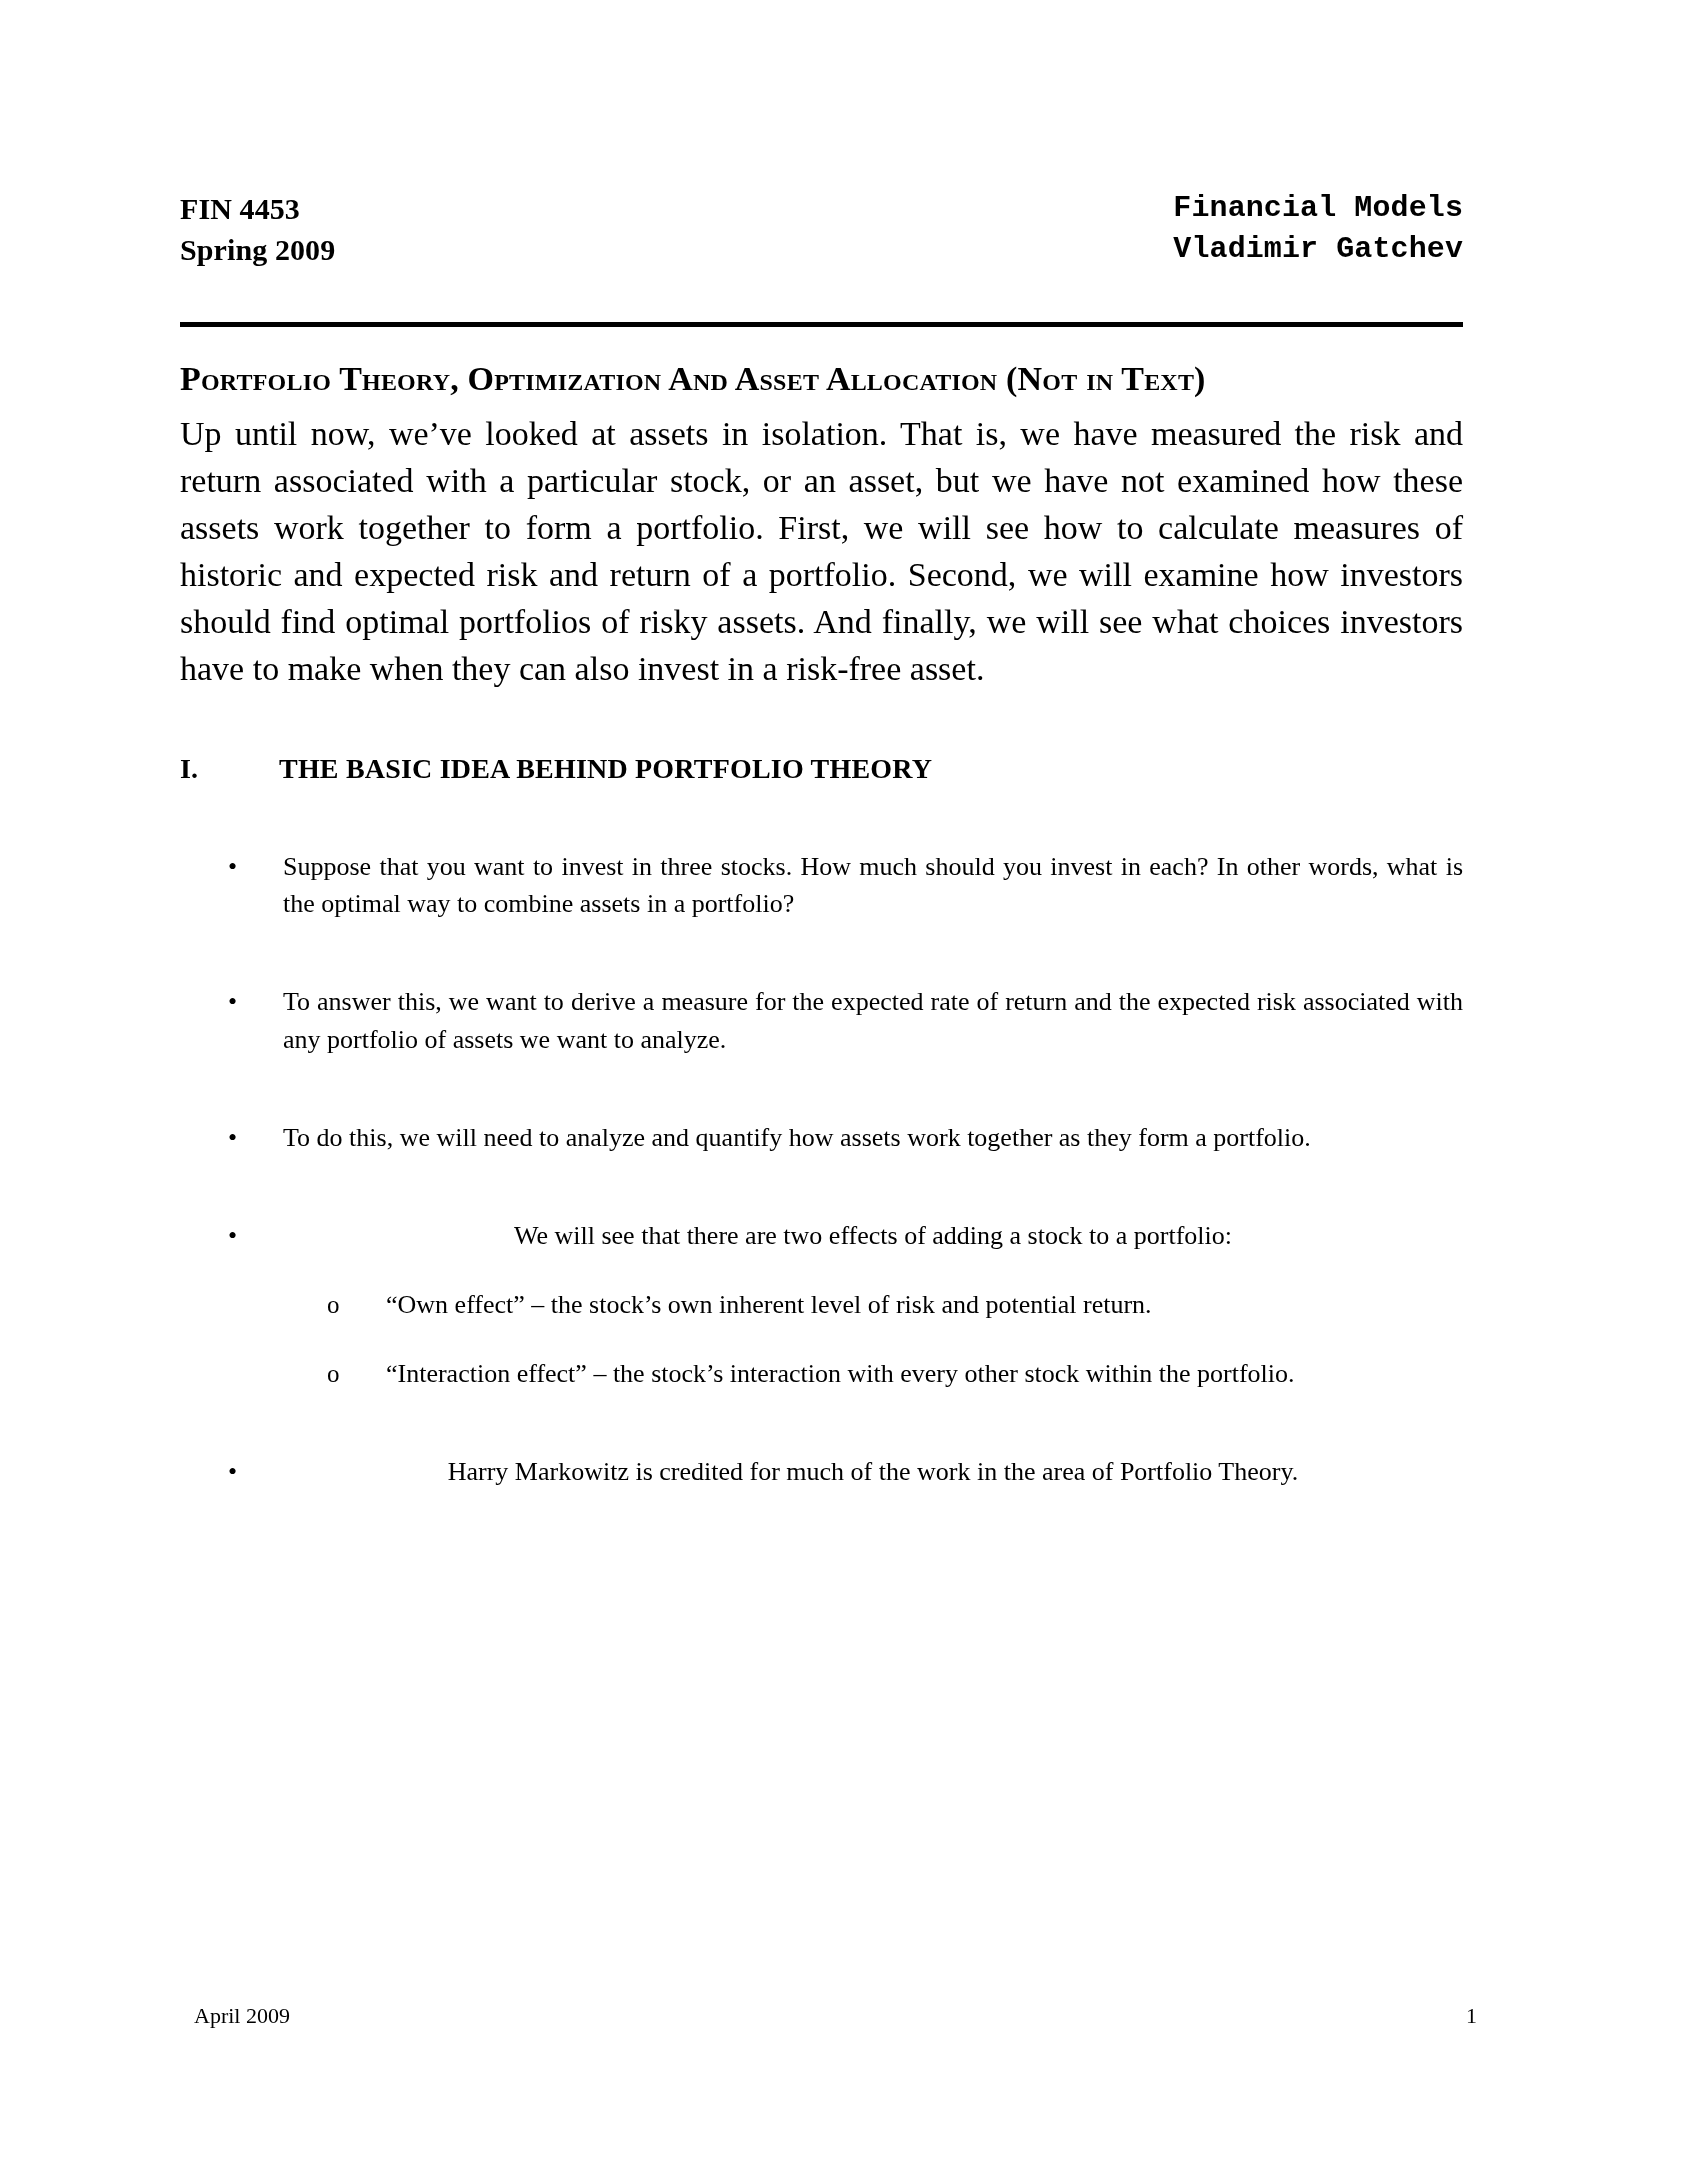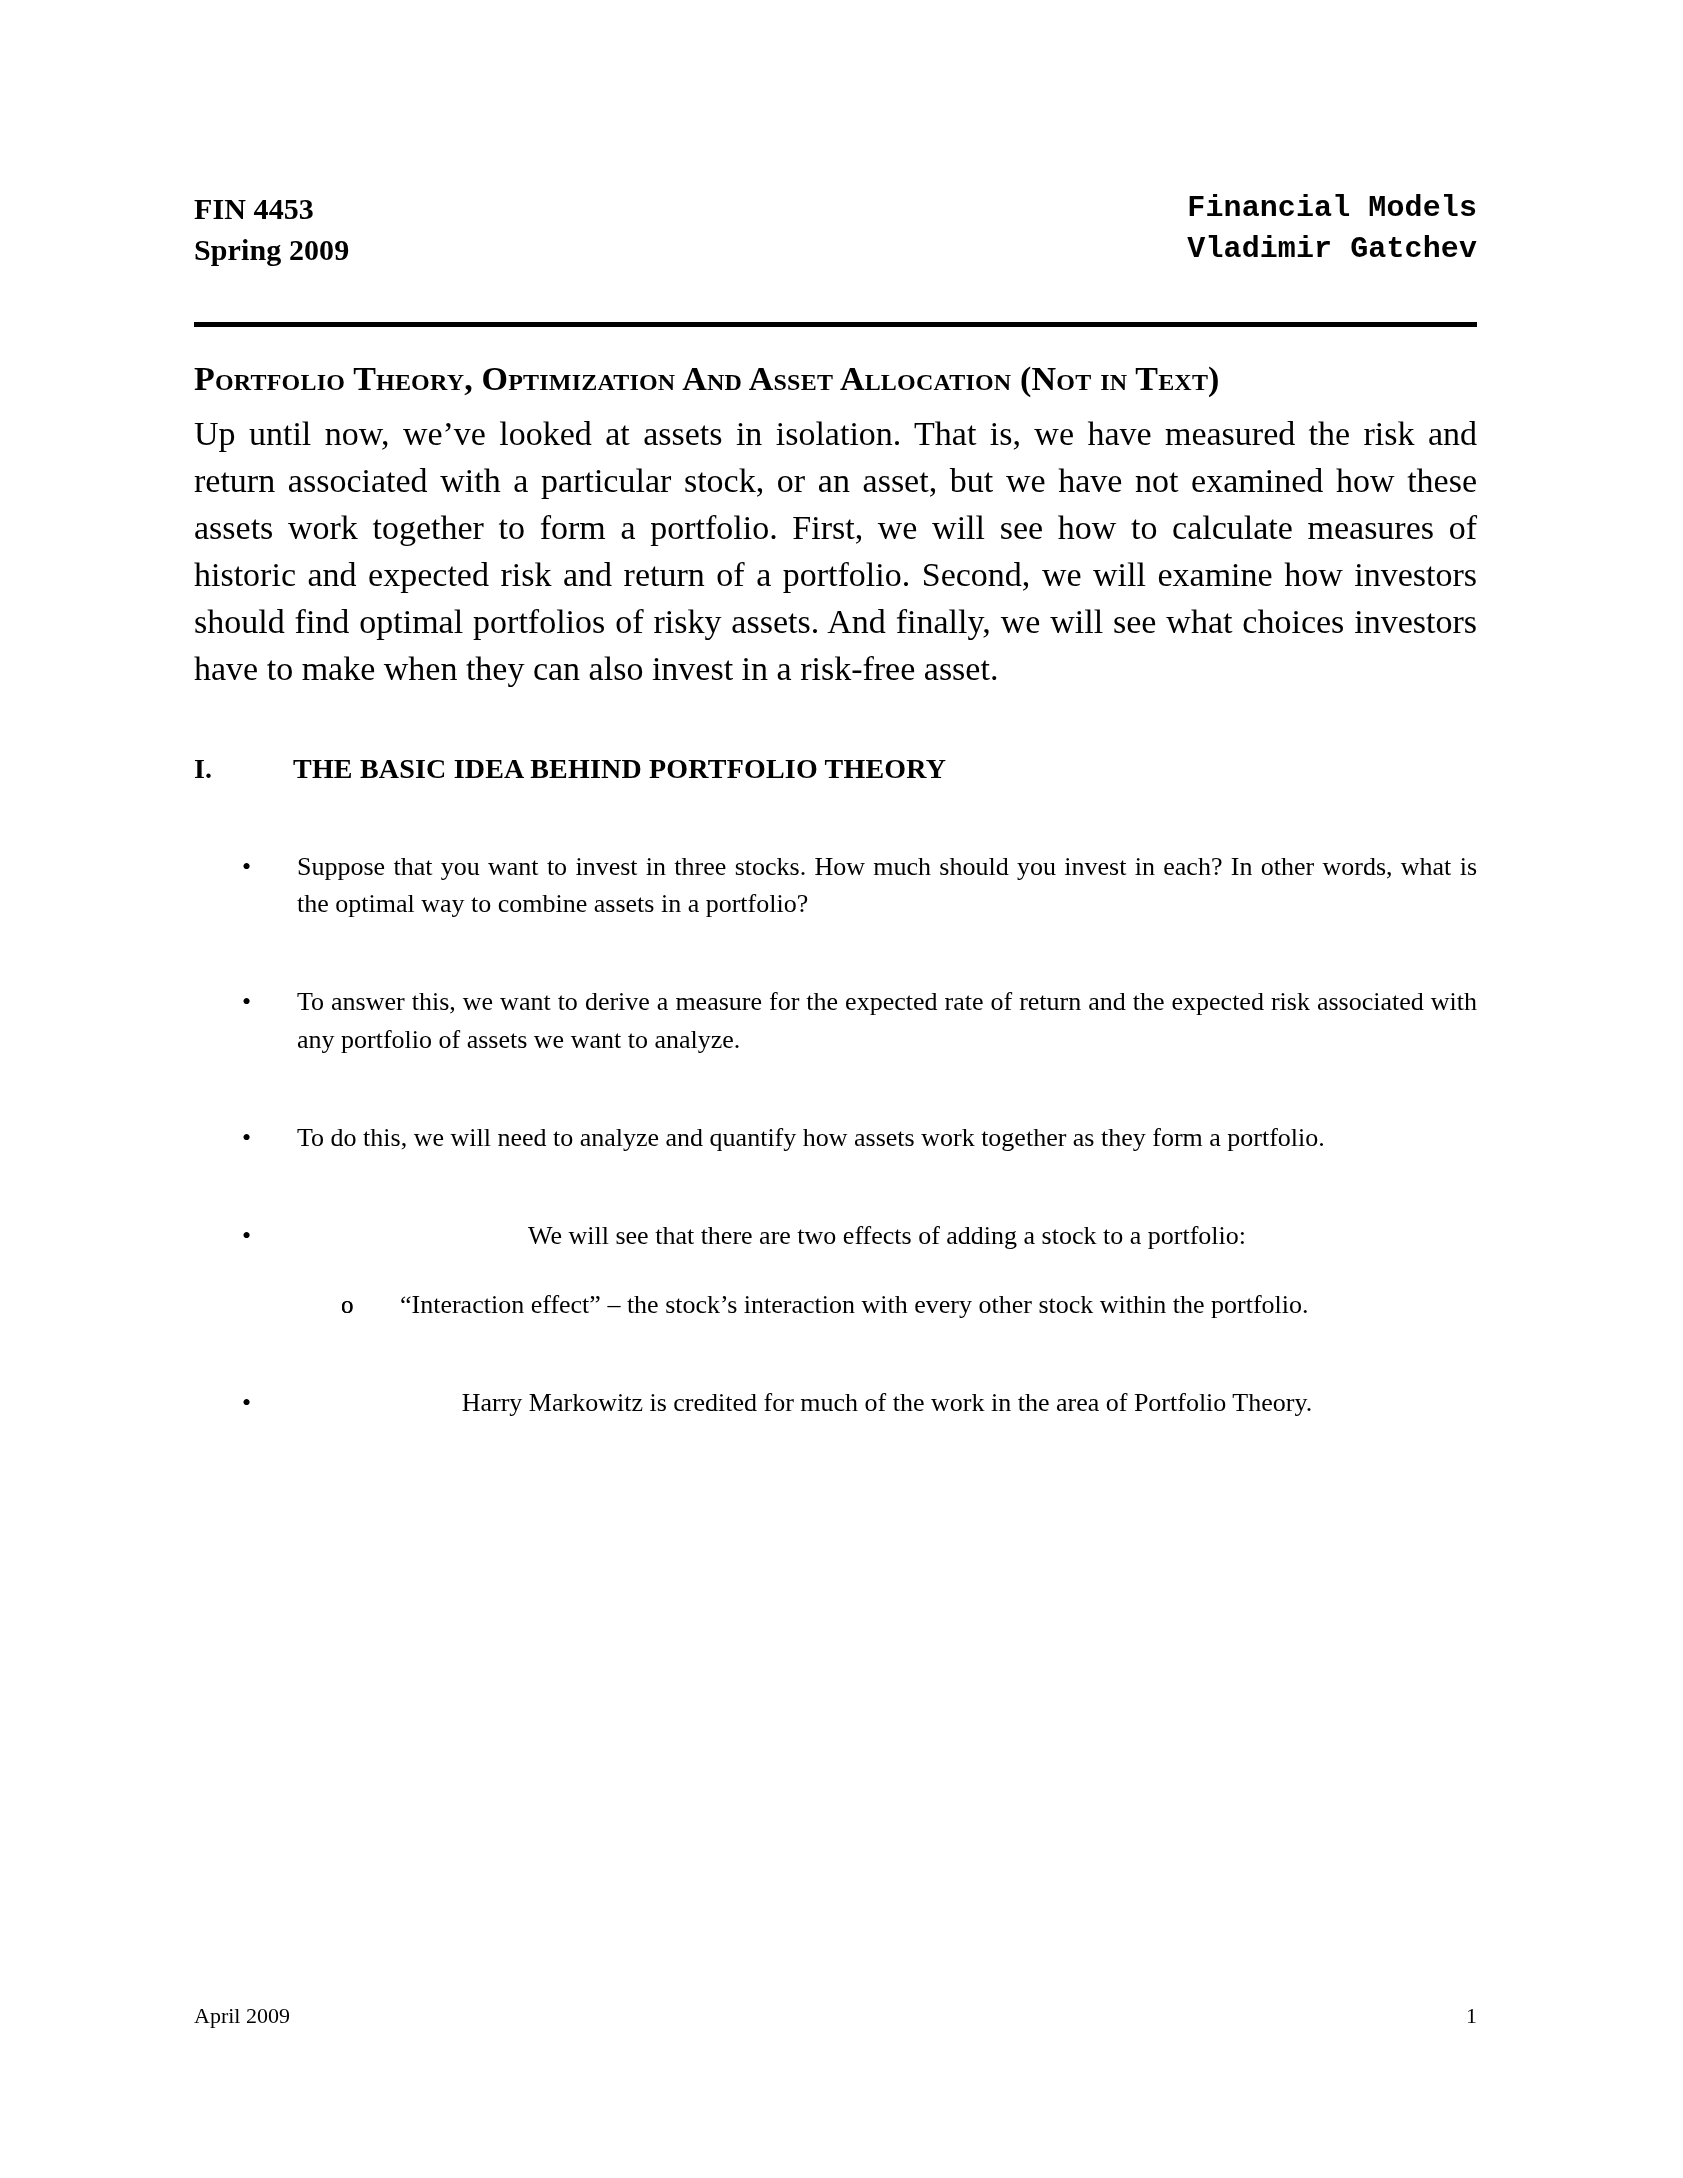--- a/index.html
+++ b/index.html
@@ -15,21 +15,21 @@
     background: #ffffff;
     margin: 0 auto;
     font-family: "Liberation Serif", "DejaVu Serif", serif;
     color: #000000;
     box-sizing: border-box;
     overflow: hidden;
   }
 
   .content {
     position: absolute;
-    left: 194px;
+    left: 180px;
     top: 0;
     width: 1283px;
   }
 
   
   .doc-header {
     padding-top: 188px;
     display: flex;
     justify-content: space-between;
     align-items: flex-start;
@@ -222,20 +222,21 @@
         <span class="text">To do this, we will need to analyze and quantify how assets work together as they form a portfolio.</span>
       </li>
 
       <li class="bullet-item">
         <span class="marker">•</span>
         <span class="text no-justify">We will see that there are two effects of adding a stock to a portfolio:</span>
 
         <ul class="sub-list sub-wrap">
           <li class="sub-item">
             <span class="marker">o</span>
+            <span class="text no-justify">“Own effect” – the stock’s own inherent level of risk and potential return.</span>
           </li>
           <li class="sub-item">
             <span class="marker">o</span>
             <span class="text">“Interaction effect” – the stock’s interaction with every other stock within the portfolio.</span>
           </li>
         </ul>
       </li>
 
       <li class="bullet-item">
         <span class="marker">•</span>

